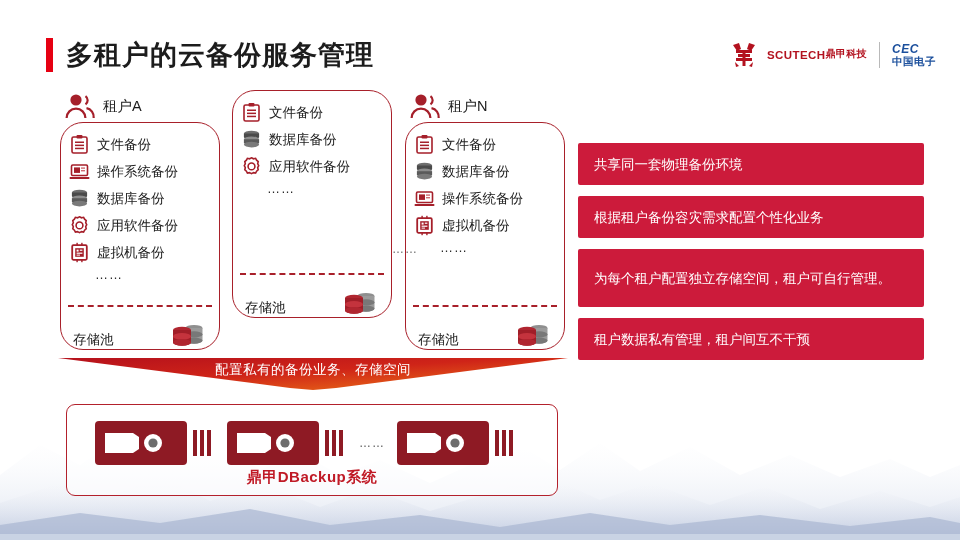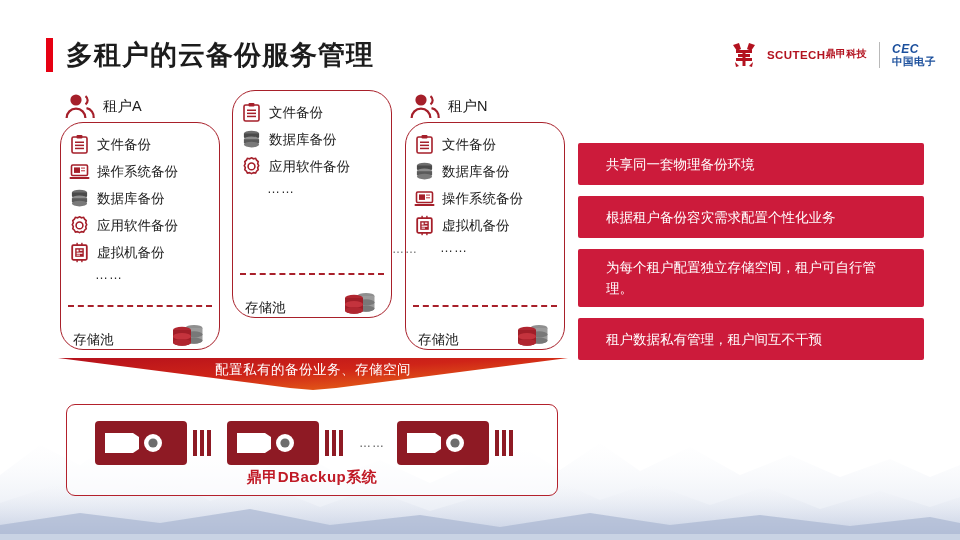--- a/index.html
+++ b/index.html
@@ -65,21 +65,21 @@
 
   
   .sysbox{position:absolute;left:66px;top:404px;width:492px;height:92px;border:1.3px solid #b3212c;border-radius:9px;background:rgba(255,255,255,.55);z-index:5;box-sizing:border-box;}
   .servers{position:absolute;left:28px;top:16px;display:flex;align-items:center;gap:14px;}
   .server{width:118px;height:44px;flex:none;}
   .srv-dots{font-size:12px;color:#555;letter-spacing:1px;width:24px;text-align:center;}
   .sys-name{position:absolute;left:0;right:0;bottom:8px;text-align:center;font-size:15px;font-weight:bold;color:#c01a26;letter-spacing:.5px;}
 
   
   .banners{position:absolute;left:578px;top:143px;width:346px;z-index:5;display:flex;flex-direction:column;gap:11px;}
-  .banner{background:#cc1b3b;color:#ffffff;border-radius:2px;display:flex;align-items:center;padding:0 28px;box-sizing:border-box;font-size:13.5px;line-height:21px;}
+  .banner{background:#cc1b3b;color:#ffffff;border-radius:2px;display:flex;align-items:center;padding:0 16px;box-sizing:border-box;font-size:13.5px;line-height:21px;}
   .banner.h1{height:42px;}
   .banner.h2{height:58px;}
   .banner .btxt{display:block;}
 </style>
 </head>
 <body>
 
 <div class="bg-wash">
   <svg viewBox="0 0 960 215" xmlns="http://www.w3.org/2000/svg">
     <defs>

